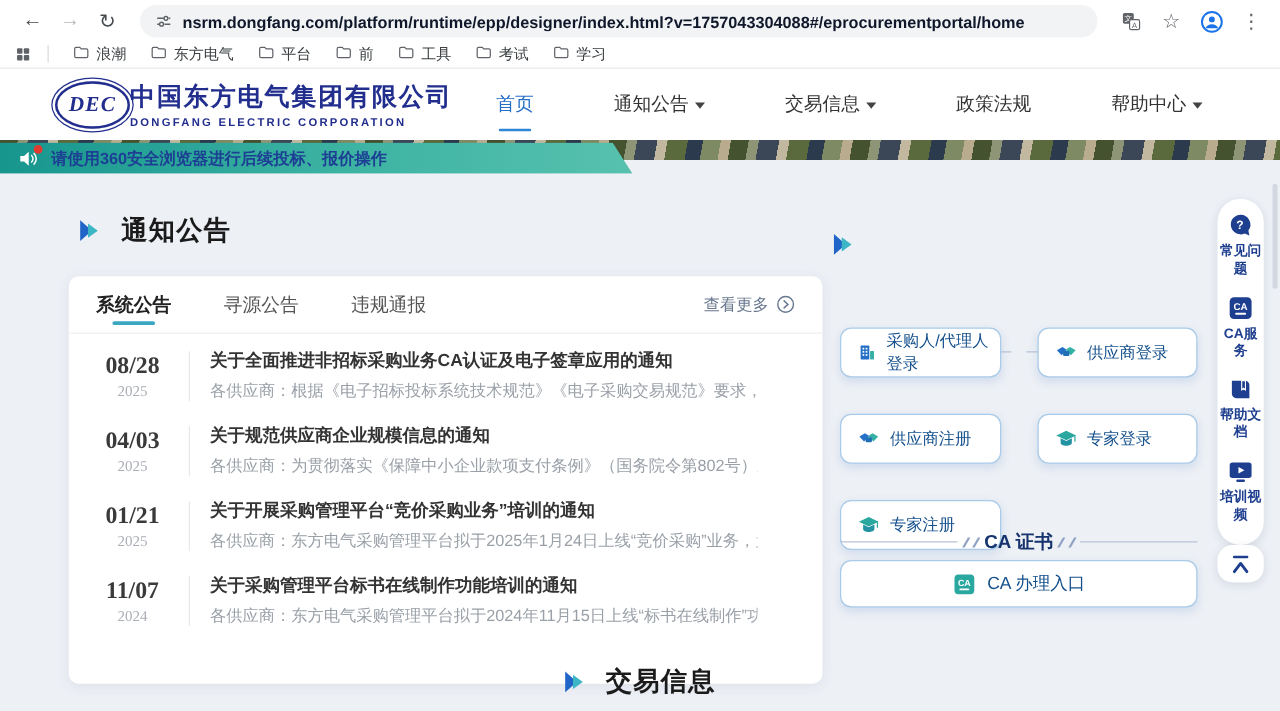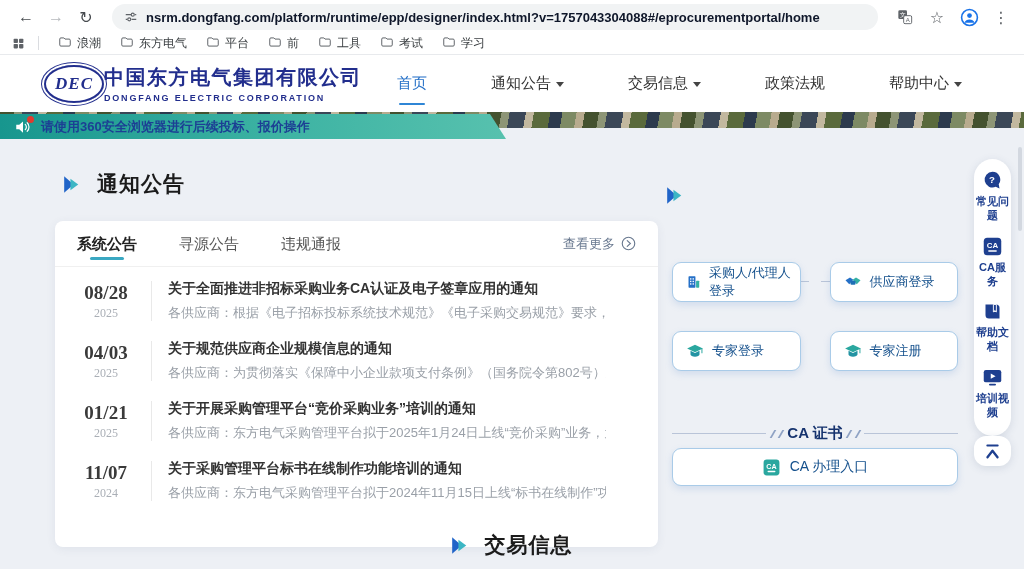--- a/index.html
+++ b/index.html
@@ -369,20 +369,28 @@
     <div class="entry-btn">
       <svg width="18" height="18" viewBox="0 0 24 24">
         <path d="M2 9.5l6-3.5 4.5 3-5.5 6z" fill="#2570c7"></path>
         <path d="M22 9.5l-6-3.5-4.5 3 5.5 6z" fill="#35b0a5"></path>
         <rect x="8.6" y="10.4" width="6.8" height="5.4" rx="1.4" fill="#1f6fb5"></rect>
       </svg>
       <span>供应商登录</span>
     </div>
     <div class="entry-btn">
       <svg width="18" height="18" viewBox="0 0 24 24">
+        <path d="M2 9.5l6-3.5 4.5 3-5.5 6z" fill="#2570c7"></path>
+        <path d="M22 9.5l-6-3.5-4.5 3 5.5 6z" fill="#35b0a5"></path>
+        <rect x="8.6" y="10.4" width="6.8" height="5.4" rx="1.4" fill="#1f6fb5"></rect>
+      </svg>
+      <span>供应商注册</span>
+    </div>
+    <div class="entry-btn">
+      <svg width="18" height="18" viewBox="0 0 24 24">
         <path d="M12 3.5L1.5 8.5 12 13.5l10.5-5z" fill="#2aa79f"></path>
         <path d="M6 11.5v5c0 1.6 2.7 3 6 3s6-1.4 6-3v-5l-6 3z" fill="#2393a3"></path>
         <rect x="20.6" y="8.5" width="1.3" height="6.5" fill="#2aa79f"></rect>
       </svg>
       <span>专家登录</span>
     </div>
     <div class="entry-btn">
       <svg width="18" height="18" viewBox="0 0 24 24">
         <path d="M12 3.5L1.5 8.5 12 13.5l10.5-5z" fill="#2aa79f"></path>
         <path d="M6 11.5v5c0 1.6 2.7 3 6 3s6-1.4 6-3v-5l-6 3z" fill="#2393a3"></path>

